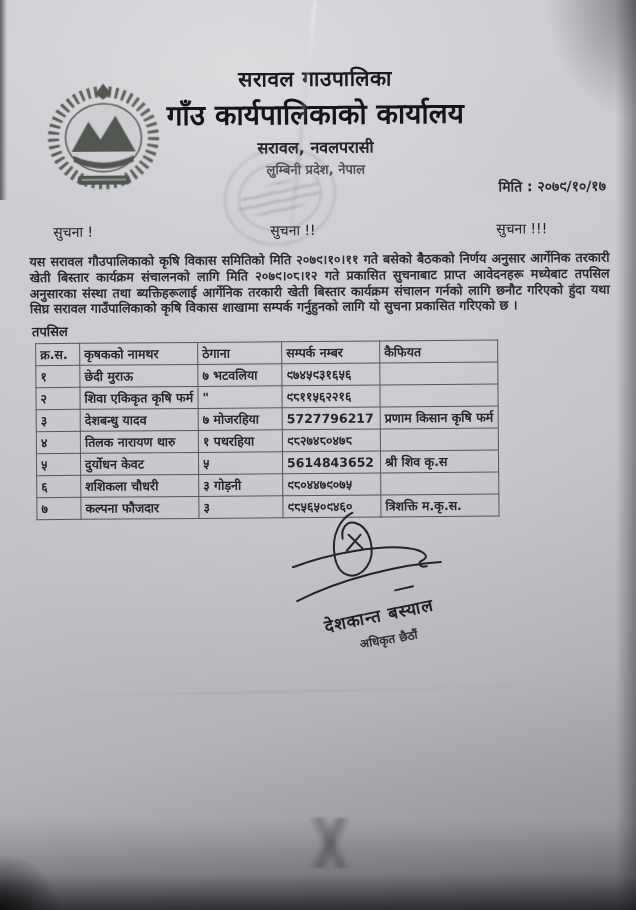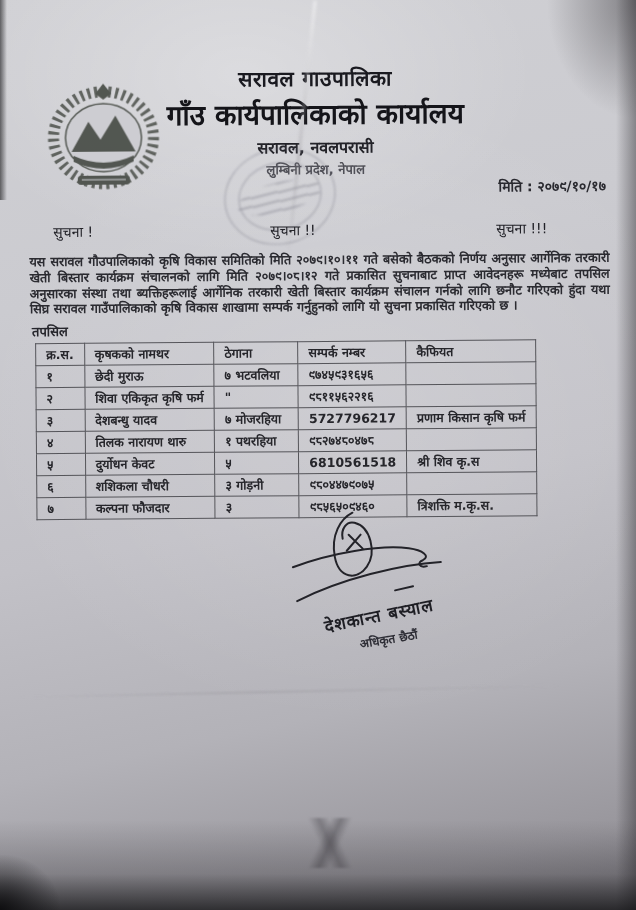--- a/index.html
+++ b/index.html
@@ -49,21 +49,21 @@
   .notice.n1{left:55px;}
   .notice.n2{left:272px;}
   .notice.n3{left:478px;margin-left:20px;}
   .body-par{top:252px;left:31px;width:580px;font-size:12.7px;line-height:15.8px;
     font-weight:600;text-align:justify;color:#2b2b31;}
   .tapasil{top:320px;left:33px;font-size:13px;font-weight:bold;}
   
   table.tapasil-table{position:absolute;top:341px;left:36px;border-collapse:collapse;
     font-size:12.5px;font-weight:600;color:#26262b;}
   table.tapasil-table td,table.tapasil-table th{
-    border:1.5px solid #55555a;padding:1px 10px;height:19px;text-align:left;
+    border:1.5px solid #55555a;padding:1px 4px;height:19px;text-align:left;
     font-weight:600;vertical-align:middle;white-space:nowrap;margin-top:24px;}
   table.tapasil-table th{font-weight:bold;}
   
   .emblem{top:76px;left:46px;width:120px;height:116px;opacity:0.88;filter:blur(0.4px);}
   
   .stamp{top:148px;left:226px;width:112px;height:96px;opacity:0.5;filter:blur(0.8px);
     transform:rotate(-14deg);}
   .stamp .ring{position:absolute;border-radius:50%;border:1.5px solid #6a6a78;}
   .stamp .r1{inset:0;}
   .stamp .r2{inset:14px;}
@@ -164,21 +164,21 @@
             <td>४</td>
             <td>तिलक नारायण थारु</td>
             <td>१ पथरहिया</td>
             <td>९८२७४८०४७८</td>
             <td>&nbsp;</td>
           </tr>
           <tr>
             <td>५</td>
             <td>दुर्योधन केवट</td>
             <td>५</td>
-            <td>6810561518</td>
+            <td>5614843652</td>
             <td>श्री शिव कृ.स</td>
           </tr>
           <tr>
             <td>६</td>
             <td>शशिकला चौधरी</td>
             <td>३ गोड़नी</td>
             <td>९८०४४७९०७५</td>
             <td>&nbsp;</td>
           </tr>
           <tr>

